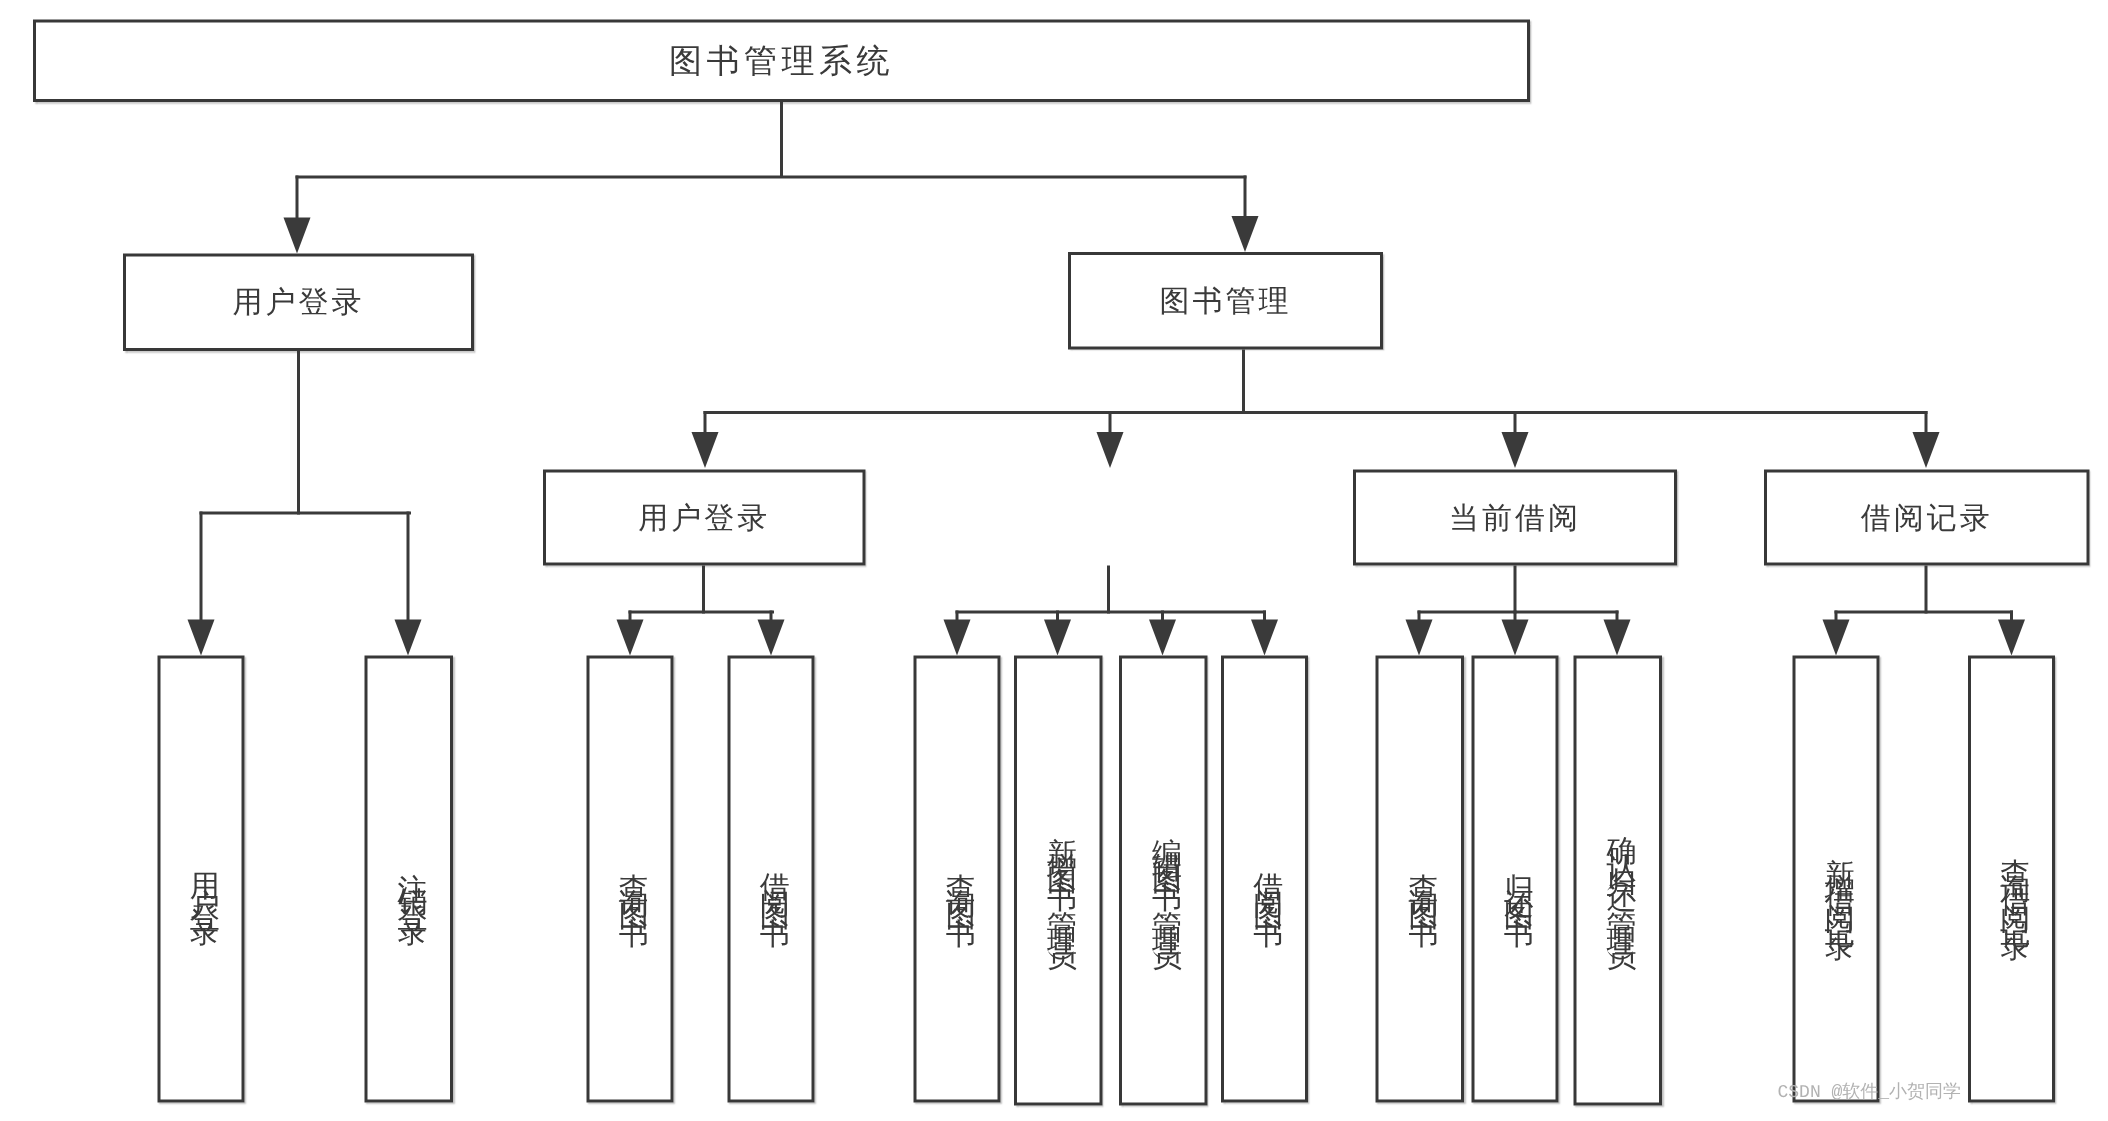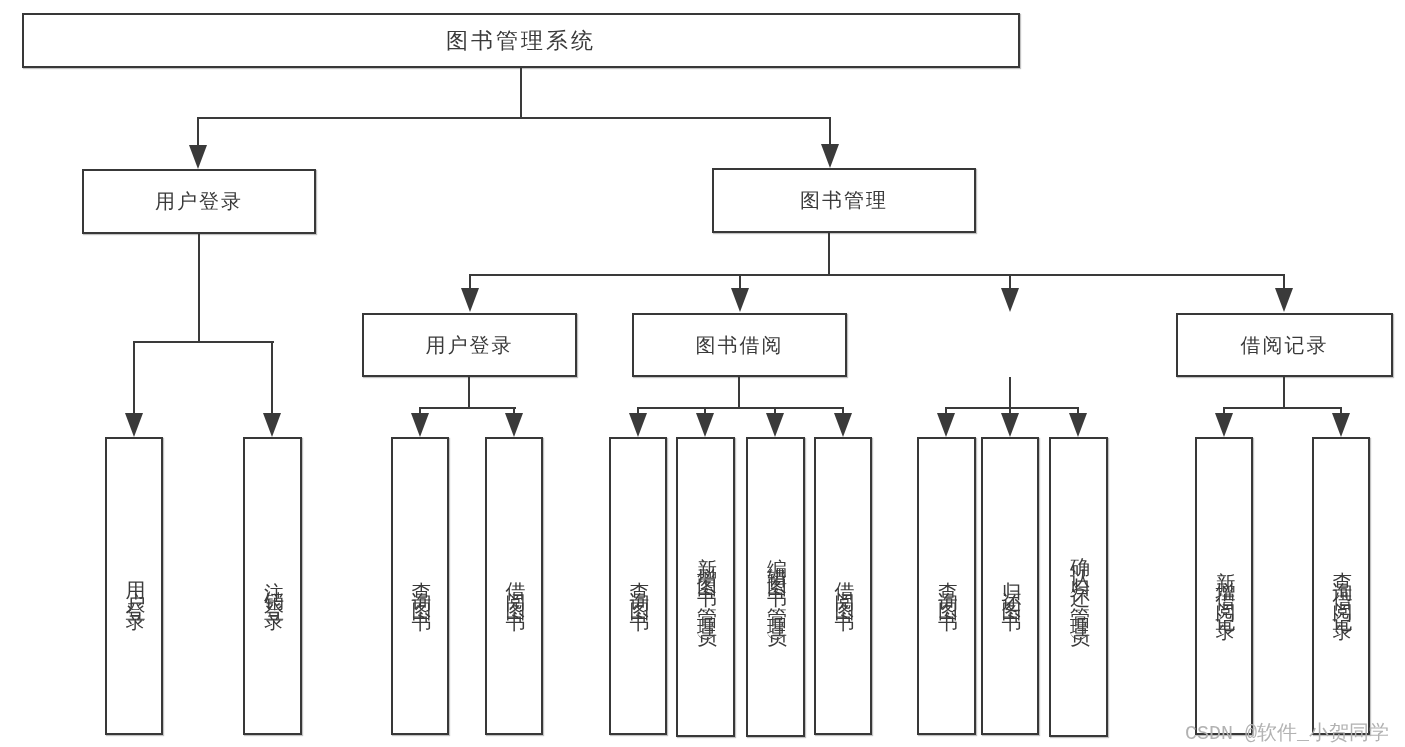--- a/index.html
+++ b/index.html
@@ -40,21 +40,21 @@
   .vline{width:2px;}
   .arrow{
     position:absolute;width:0;height:0;
     border-left:9px solid transparent;
     border-right:9px solid transparent;
     border-top:24px solid var(--line);
   }
   .watermark{
     position:absolute;
     color:var(--watermark);
-    font-size:20px;
+    font-size:12px;
     white-space:nowrap;
   }
 </style>
 </head>
 <body>
 
 <div class="canvas">
 
   <div class="box h root" style="left:22px;top:13px;width:998px;height:55px">
       <span>图书管理系统</span>
@@ -63,21 +63,21 @@
   <div class="vline" style="left:520px;top:68px;height:50px"></div>
   <div class="hline" style="left:197px;top:117px;width:634px"></div>
   <div class="vline" style="left:197px;top:117px;height:32px"></div>
   <div class="vline" style="left:829px;top:117px;height:30px"></div>
   <div class="arrow" style="left:189px;top:145px"></div>
   <div class="arrow" style="left:821px;top:144px"></div>
 
   <div class="box h" style="left:82px;top:169px;width:234px;height:65px">
       <span>用户登录</span>
     </div>
-  <div class="box h" style="left:712px;top:168px;width:264px;height:65px">
+  <div class="box h" style="left:712px;top:168px;width:210px;height:65px">
       <span>图书管理</span>
     </div>
 
   <div class="vline" style="left:198px;top:234px;height:109px"></div>
   <div class="hline" style="left:133px;top:341px;width:141px"></div>
   <div class="vline" style="left:133px;top:341px;height:75px"></div>
   <div class="vline" style="left:271px;top:341px;height:75px"></div>
   <div class="arrow" style="left:125px;top:413px"></div>
   <div class="arrow" style="left:263px;top:413px"></div>
 
@@ -88,22 +88,22 @@
   <div class="vline" style="left:1009px;top:274px;height:16px"></div>
   <div class="vline" style="left:1283px;top:274px;height:16px"></div>
   <div class="arrow" style="left:461px;top:288px"></div>
   <div class="arrow" style="left:731px;top:288px"></div>
   <div class="arrow" style="left:1001px;top:288px"></div>
   <div class="arrow" style="left:1275px;top:288px"></div>
 
   <div class="box h" style="left:362px;top:313px;width:215px;height:64px">
       <span>用户登录</span>
     </div>
-  <div class="box h" style="left:632px;top:313px;width:215px;height:64px">
-      <span>图书借阅</span>
+  <div class="box h" style="left:902px;top:313px;width:216px;height:64px">
+      <span>当前借阅</span>
     </div>
   <div class="box h" style="left:1176px;top:313px;width:217px;height:64px">
       <span>借阅记录</span>
     </div>
 
   <div class="vline" style="left:468px;top:377px;height:32px"></div>
   <div class="hline" style="left:419px;top:407px;width:97px"></div>
   <div class="vline" style="left:419px;top:407px;height:10px"></div>
   <div class="vline" style="left:513px;top:407px;height:10px"></div>
   <div class="arrow" style="left:411px;top:413px"></div>

